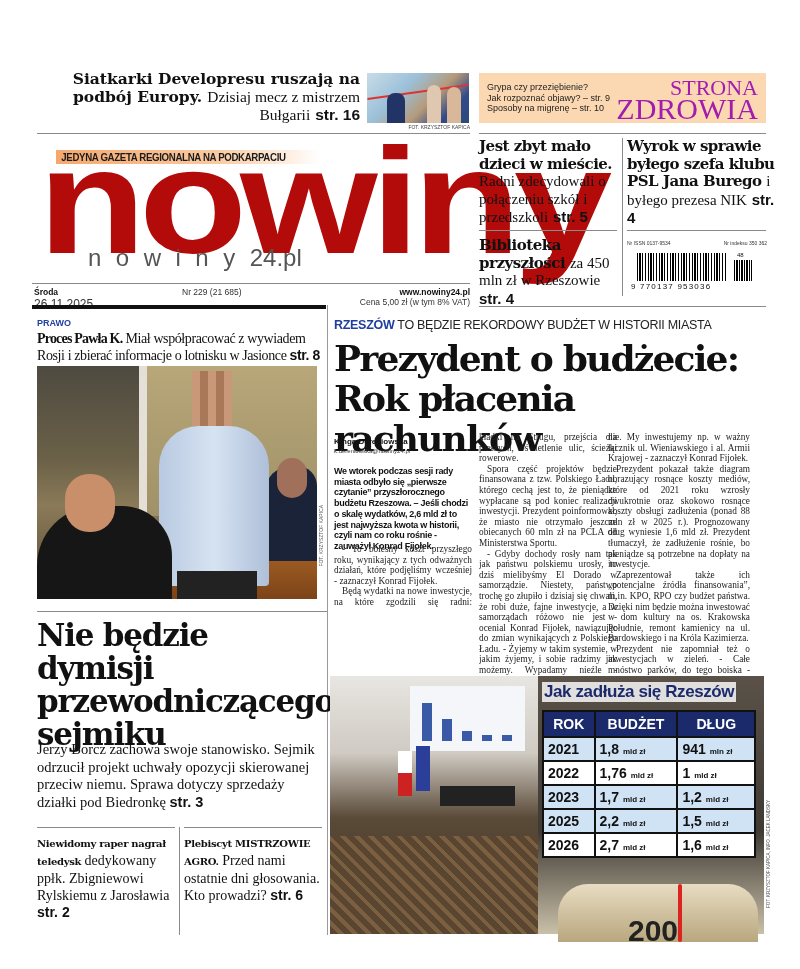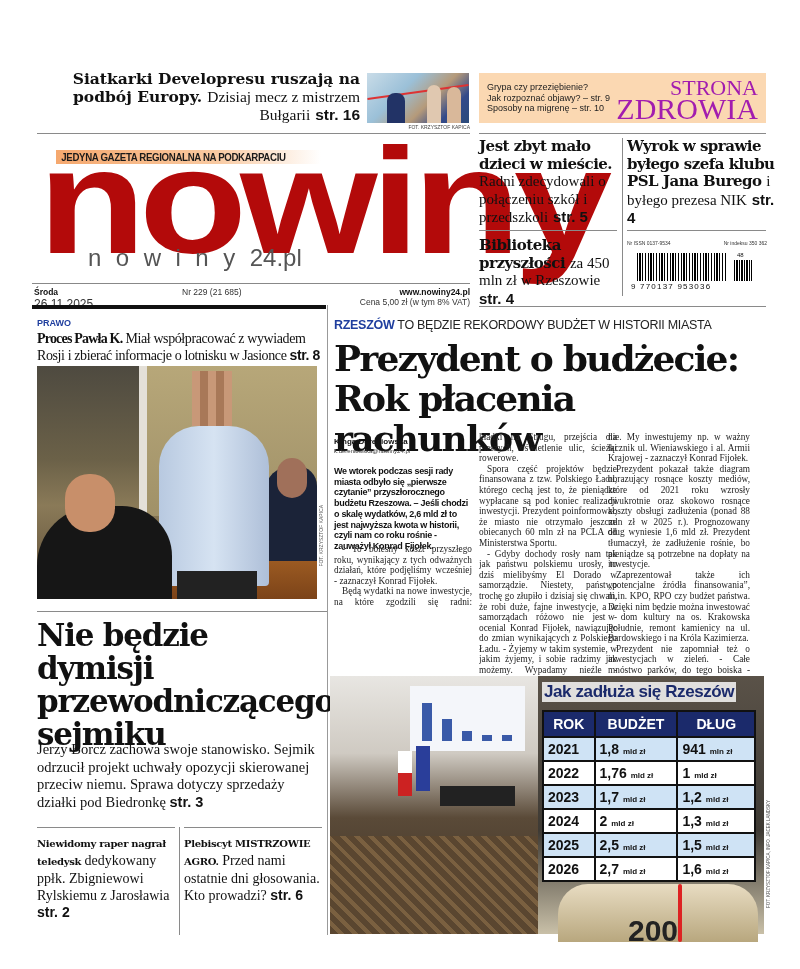--- a/index.html
+++ b/index.html
@@ -289,28 +289,23 @@
         <tr class="even">
           <td><span>2022</span></td>
           <td><span>1,76</span> <small>mld zł</small></td>
           <td><span>1</span> <small>mld zł</small></td>
         </tr>
         <tr class="odd">
           <td><span>2023</span></td>
           <td><span>1,7</span> <small>mld zł</small></td>
           <td><span>1,2</span> <small>mld zł</small></td>
         </tr>
-        <tr class="even">
-          <td><span>2024</span></td>
-          <td><span>2</span> <small>mld zł</small></td>
-          <td><span>1,3</span> <small>mld zł</small></td>
-        </tr>
         <tr class="odd">
           <td><span>2025</span></td>
-          <td><span>2,5</span> <small>mld zł</small></td>
+          <td><span>2,2</span> <small>mld zł</small></td>
           <td><span>1,5</span> <small>mld zł</small></td>
         </tr>
         <tr class="even">
           <td><span>2026</span></td>
           <td><span>2,7</span> <small>mld zł</small></td>
           <td><span>1,6</span> <small>mld zł</small></td>
         </tr>
       </tbody>
   </table>
   <div id="money">

